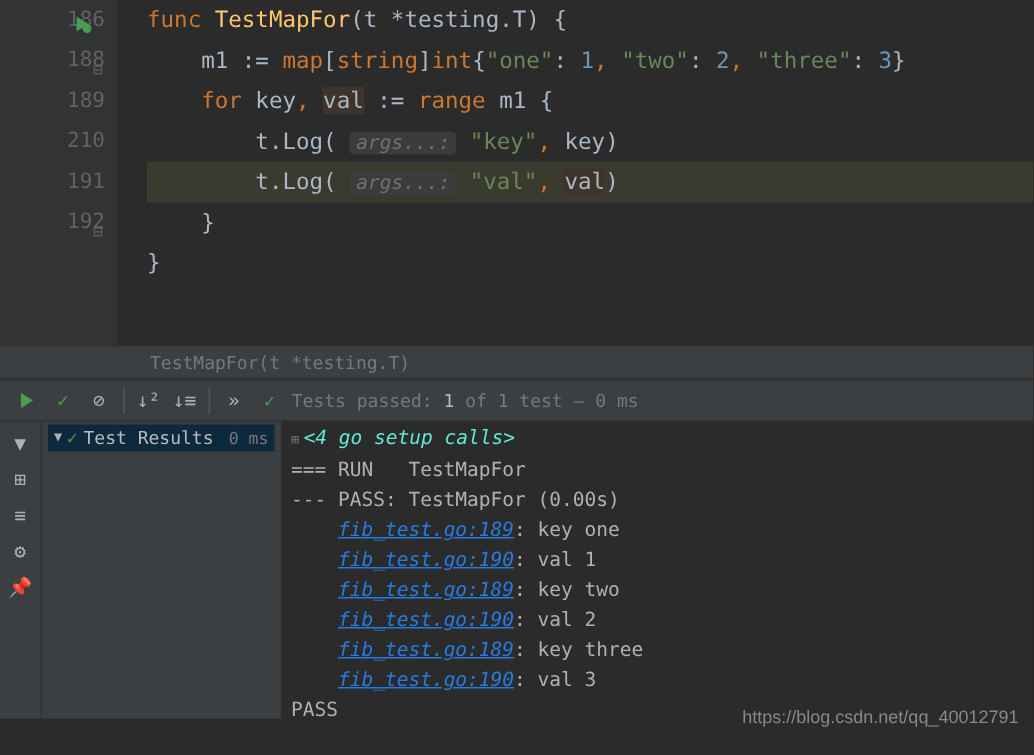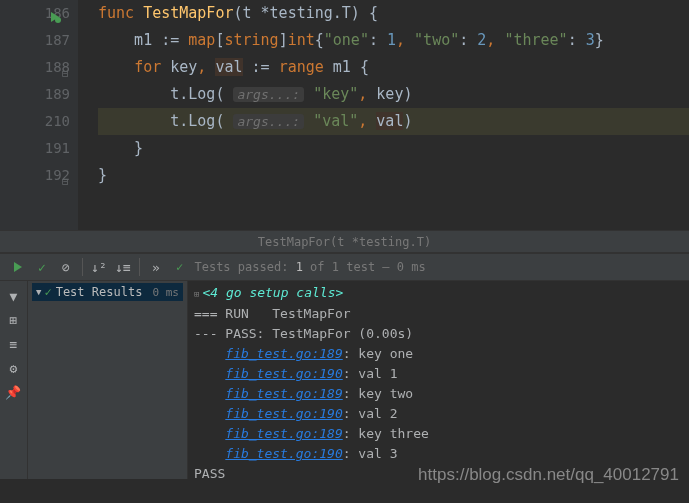--- a/index.html
+++ b/index.html
@@ -68,21 +68,20 @@
 .val-hl { background: #40332b; padding: 0 0; }
 
 .breadcrumb {
   background: #3c3f41;
   color: #787878;
   padding: 2px 100px;
   font-size: 12px;
   height: 22px;
   line-height: 18px;
   border-top: 1px solid #323232;
-  text-align: center;
 }
 
 .run-panel {
   background: #2b2b2b;
   border-top: 1px solid #323232;
 }
 .run-header {
   display: flex;
   align-items: center;
   background: #3c3f41;
@@ -184,38 +183,37 @@
 .console .expand { color: #787878; font-size: 9px; margin-right: 3px; }
 .console .setup { color: #5eead4; font-style: italic; }
 .console .link { color: #287bde; text-decoration: underline; font-style: italic; }
 .console .pass-text { color: #afb1b3; }
 
 .watermark {
   position: absolute;
   bottom: 18px;
   right: 10px;
   color: #888;
-  font-size: 17px;
+  font-size: 12px;
   font-family: Arial, sans-serif;
 }
 </style>
 </head>
 <body>
 
 <div class="editor">
   <div class="gutter">
     <div class="gutter-line"><span>186</span>
       <span class="gutter-icon run-icon">
         <svg width="14" height="14" viewBox="0 0 14 14">
             <path d="M3 2 L11 7 L3 12 Z" fill="#499c54"></path>
             <circle cx="10" cy="10" r="3" fill="#499c54"></circle>
           </svg>
       </span>
     </div>
-    <div class="gutter-line"><span>187</span></div>
     <div class="gutter-line"><span>188</span>
       <span class="fold-icon">⊟</span>
     </div>
     <div class="gutter-line"><span>189</span></div>
     <div class="gutter-line"><span>210</span></div>
     <div class="gutter-line"><span>191</span></div>
     <div class="gutter-line"><span>192</span>
       <span class="fold-icon">⊟</span>
     </div>
   </div>

